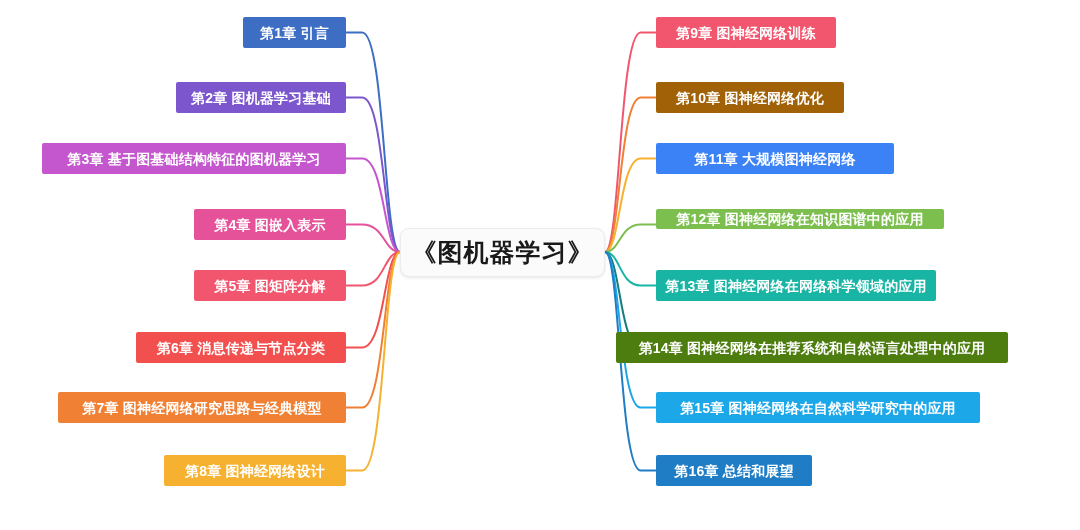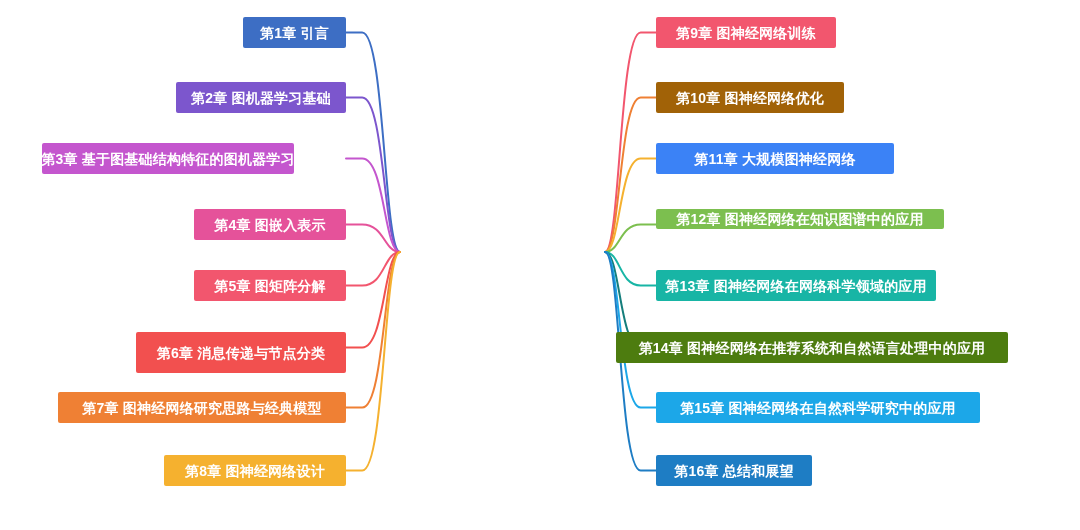--- a/index.html
+++ b/index.html
@@ -82,28 +82,29 @@
       <path d="M 656 32.5 L 640.7 32.5 C 619.2800000000001 32.5, 620.3 252, 605 252" fill="none" stroke="#f2566e" stroke-width="2" stroke-linecap="round"></path>
       <path d="M 656 97.5 L 640.7 97.5 C 619.2800000000001 97.5, 620.3 252, 605 252" fill="none" stroke="#ef8034" stroke-width="2" stroke-linecap="round"></path>
       <path d="M 656 158.5 L 640.7 158.5 C 619.2800000000001 158.5, 620.3 252, 605 252" fill="none" stroke="#f5b12f" stroke-width="2" stroke-linecap="round"></path>
       <path d="M 656 224.5 L 640.7 224.5 C 619.2800000000001 224.5, 620.3 252, 605 252" fill="none" stroke="#7cbf4f" stroke-width="2" stroke-linecap="round"></path>
       <path d="M 656 285.5 L 640.7 285.5 C 619.2800000000001 285.5, 620.3 252, 605 252" fill="none" stroke="#18b5a5" stroke-width="2" stroke-linecap="round"></path>
       <path d="M 656 347.5 L 640.7 347.5 C 619.2800000000001 347.5, 620.3 252, 605 252" fill="none" stroke="#157e7c" stroke-width="2" stroke-linecap="round"></path>
       <path d="M 656 407.5 L 640.7 407.5 C 619.2800000000001 407.5, 620.3 252, 605 252" fill="none" stroke="#1ca7e8" stroke-width="2" stroke-linecap="round"></path>
       <path d="M 656 470.5 L 640.7 470.5 C 619.2800000000001 470.5, 620.3 252, 605 252" fill="none" stroke="#1e7dc4" stroke-width="2" stroke-linecap="round"></path>
     </svg>
 
+  <div id="center-node" style="left: 400px; top: 228px; width: 205px; height: 49px; background: rgb(251, 251, 251); color: rgb(26, 26, 26);">《图机器学习》</div>
 
   <div id="left-nodes">
       <div class="node left" style="left: 243px; top: 17px; width: 103px; height: 31px; background: rgb(61, 110, 196);">第1章 引言</div>
       <div class="node left" style="left: 176px; top: 82px; width: 170px; height: 31px; background: rgb(124, 86, 205);">第2章 图机器学习基础</div>
-      <div class="node left" style="left: 42px; top: 143px; width: 252px; height: 31px; background: rgb(196, 86, 206);">第3章 基于图基础结构特征的图机器学习</div>
+      <div class="node left" style="left: 42px; top: 143px; width: 304px; height: 31px; background: rgb(196, 86, 206);">第3章 基于图基础结构特征的图机器学习</div>
       <div class="node left" style="left: 194px; top: 209px; width: 152px; height: 31px; background: rgb(229, 82, 154);">第4章 图嵌入表示</div>
       <div class="node left" style="left: 194px; top: 270px; width: 152px; height: 31px; background: rgb(242, 86, 110);">第5章 图矩阵分解</div>
-      <div class="node left" style="left: 136px; top: 332px; width: 210px; height: 41px; background: rgb(242, 80, 79);">第6章 消息传递与节点分类</div>
+      <div class="node left" style="left: 136px; top: 332px; width: 210px; height: 31px; background: rgb(242, 80, 79);">第6章 消息传递与节点分类</div>
       <div class="node left" style="left: 58px; top: 392px; width: 288px; height: 31px; background: rgb(239, 128, 52);">第7章 图神经网络研究思路与经典模型</div>
       <div class="node left" style="left: 164px; top: 455px; width: 182px; height: 31px; background: rgb(245, 177, 47);">第8章 图神经网络设计</div>
     </div>
   <div id="right-nodes">
       <div class="node right" style="left: 656px; top: 17px; width: 180px; height: 31px; background: rgb(242, 86, 110);">第9章 图神经网络训练</div>
       <div class="node right" style="left: 656px; top: 82px; width: 188px; height: 31px; background: #a16207;">第10章 图神经网络优化</div>
       <div class="node right" style="left: 656px; top: 143px; width: 238px; height: 31px; background: #3b82f6;">第11章 大规模图神经网络</div>
       <div class="node right" style="left: 656px; top: 209px; width: 288px; height: 20px; background: rgb(124, 191, 79);">第12章 图神经网络在知识图谱中的应用</div>
       <div class="node right" style="left: 656px; top: 270px; width: 280px; height: 31px; background: rgb(24, 181, 165);">第13章 图神经网络在网络科学领域的应用</div>
       <div class="node right" style="left: 616px; top: 332px; width: 392px; height: 31px; background: #4d7c0f;">第14章 图神经网络在推荐系统和自然语言处理中的应用</div>

